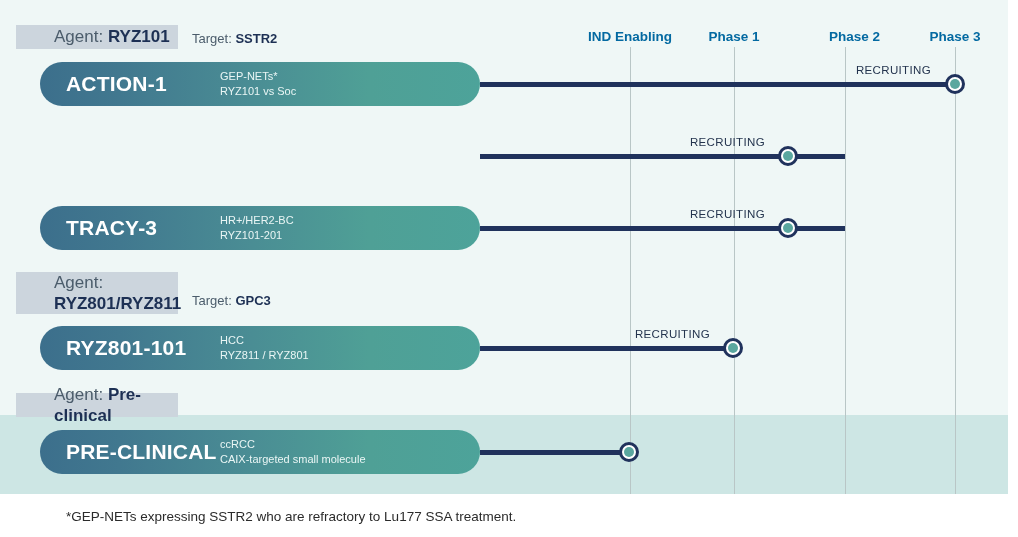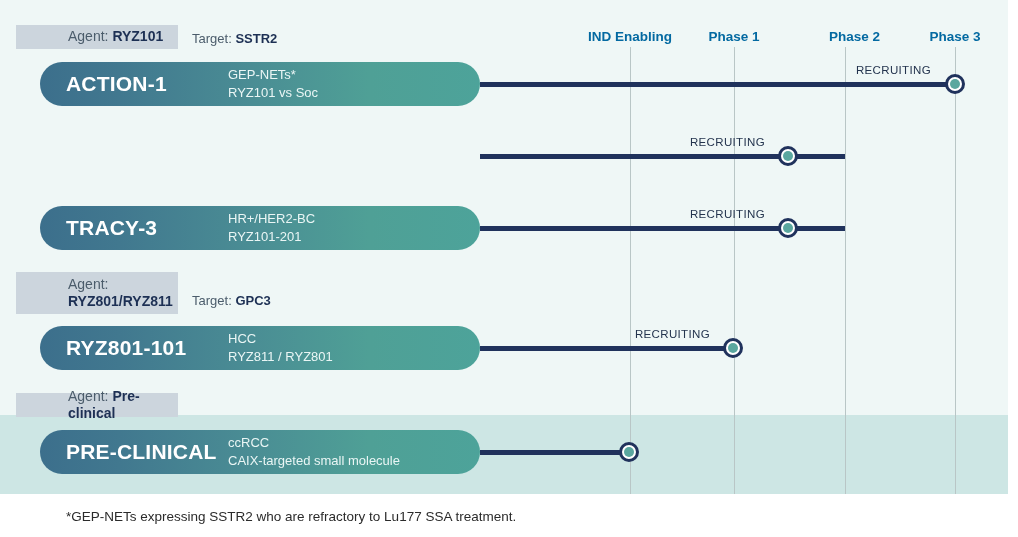--- a/index.html
+++ b/index.html
@@ -35,22 +35,22 @@
   }
 
   
   .agent-band{
     position:absolute;left:16px;
     background:#ccd5dd;
     display:flex;align-items:center;
     box-sizing:border-box;
   }
   .agent-band .a-text{
-    padding-left:52px;
-    font-size:14px;color:#4b5c6b;line-height:1.25;
+    padding-left:38px;
+    font-size:17px;color:#4b5c6b;line-height:1.25;
   }
   .agent-band .a-text b{color:#1d3054;font-weight:bold;}
   .target-text{
     position:absolute;
     font-size:13px;color:#4b5c6b;white-space:nowrap;
   }
   .target-text b{color:#1d3054;font-weight:bold;}
 
   
   .bar{
@@ -60,23 +60,22 @@
     display:flex;align-items:center;
     box-sizing:border-box;
   }
   .bar-title{
     margin-left:26px;
     color:#ffffff;font-size:21px;font-weight:bold;
     letter-spacing:.2px;white-space:nowrap;
   }
   .bar-sub{
     position:absolute;left:180px;
-    color:#eaf6f5;font-size:13px;line-height:1.35;
+    color:#eaf6f5;font-size:11px;line-height:1.35;
     white-space:nowrap;
-    margin-left:8px;
   }
 
   
   .tl-line{
     position:absolute;height:5px;background:#20325c;
   }
   .tl-marker{
     position:absolute;width:20px;height:20px;border-radius:50%;
     background:#ffffff;border:3px solid #20325c;
     box-sizing:border-box;

